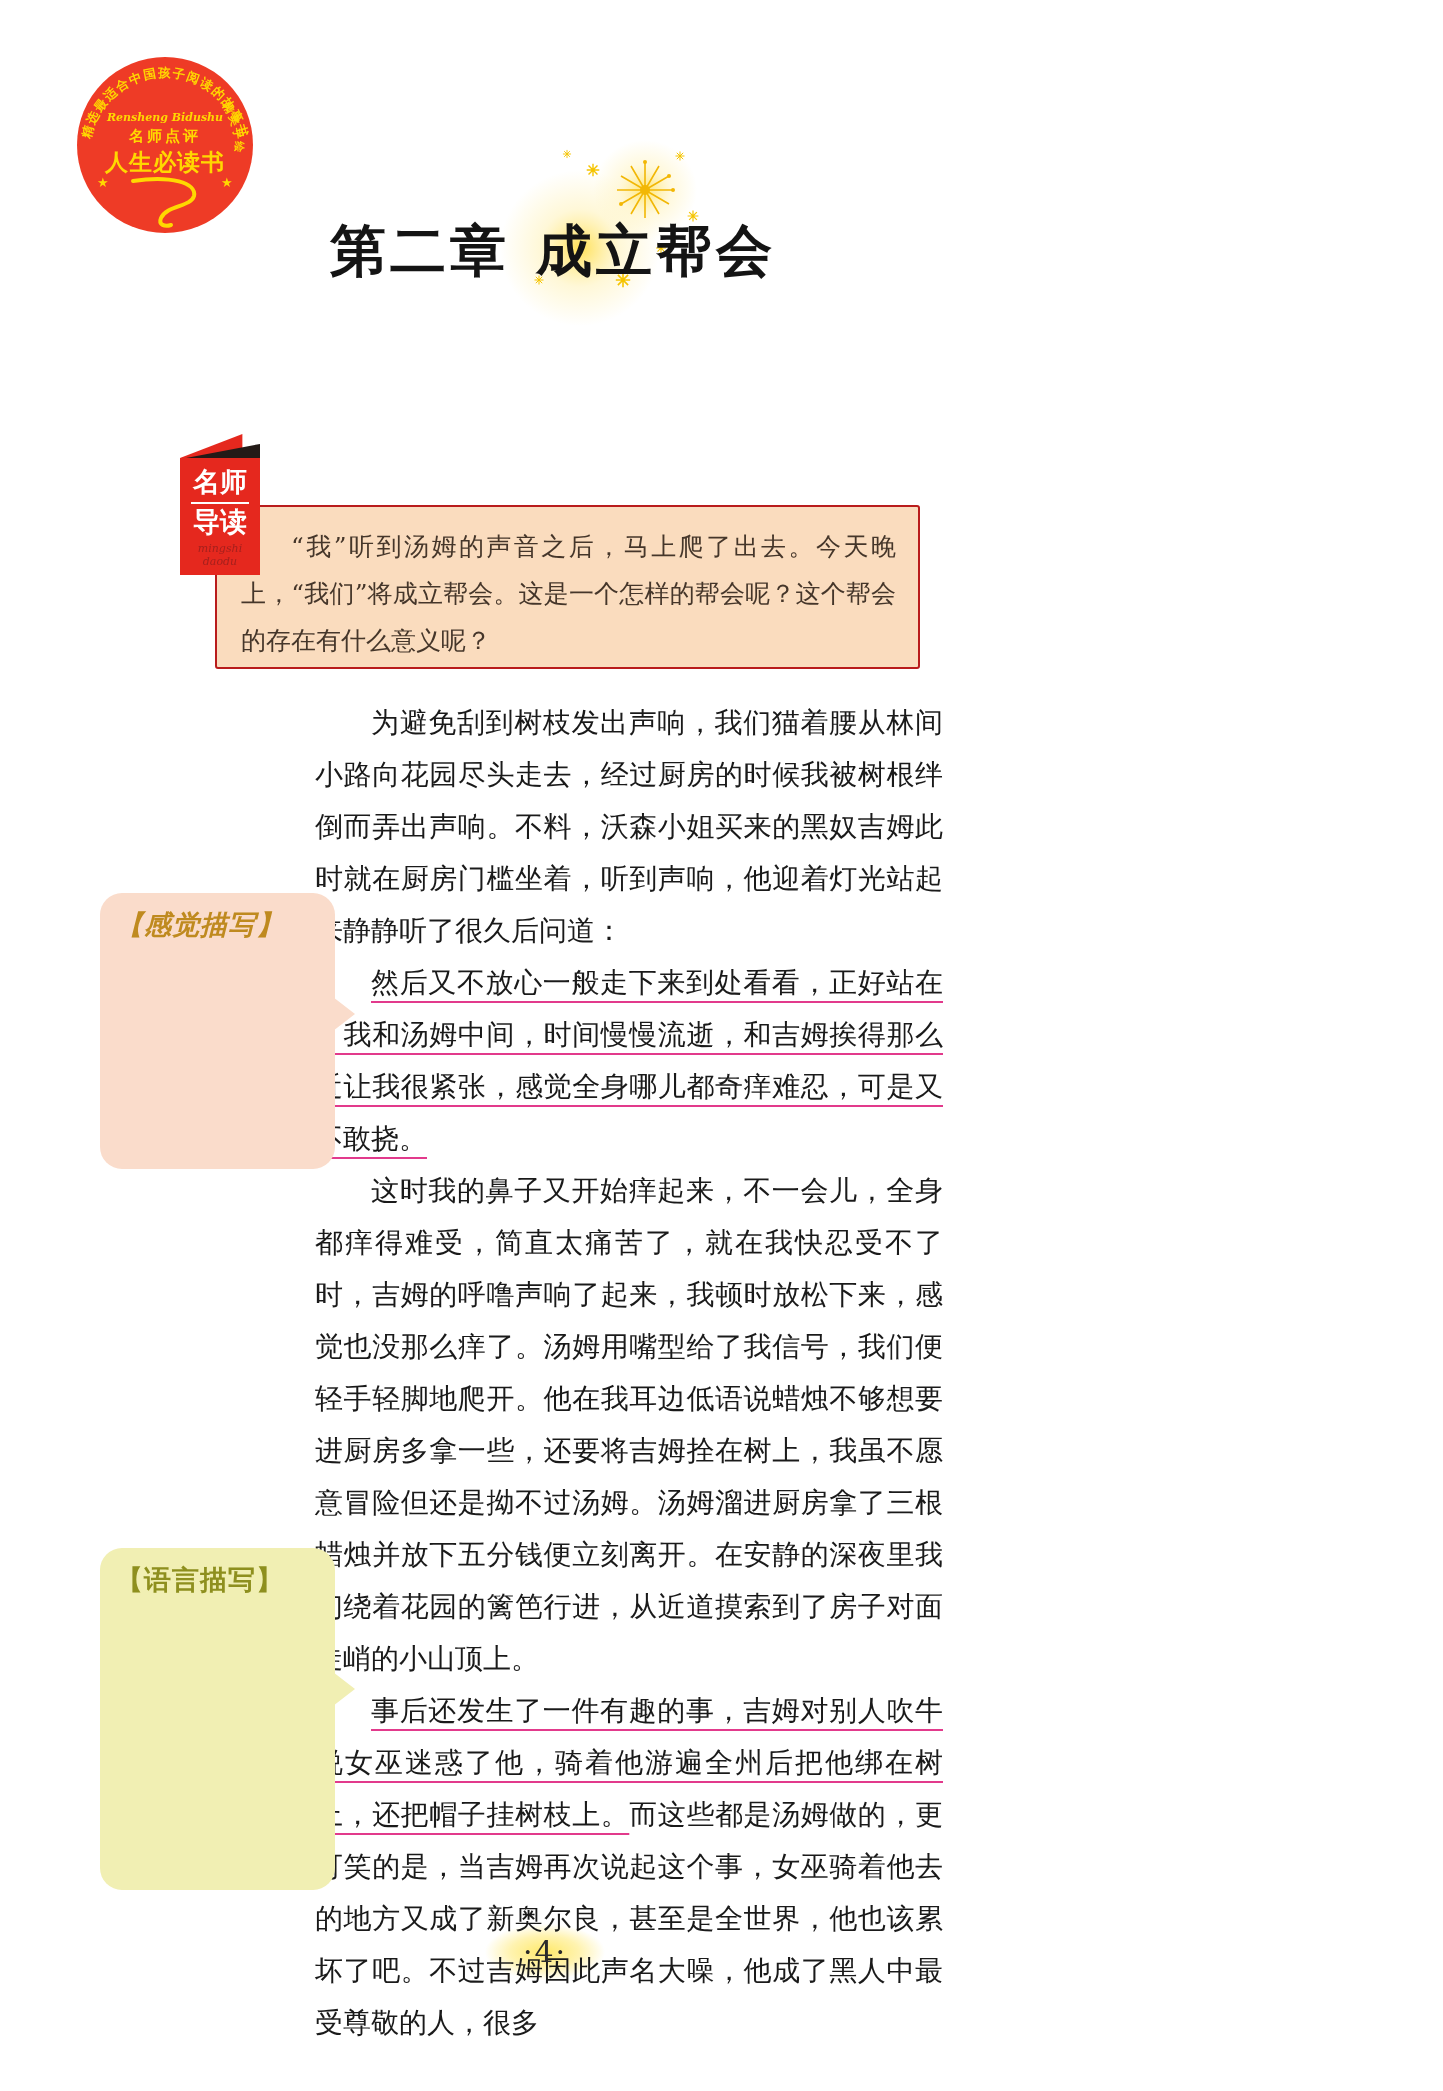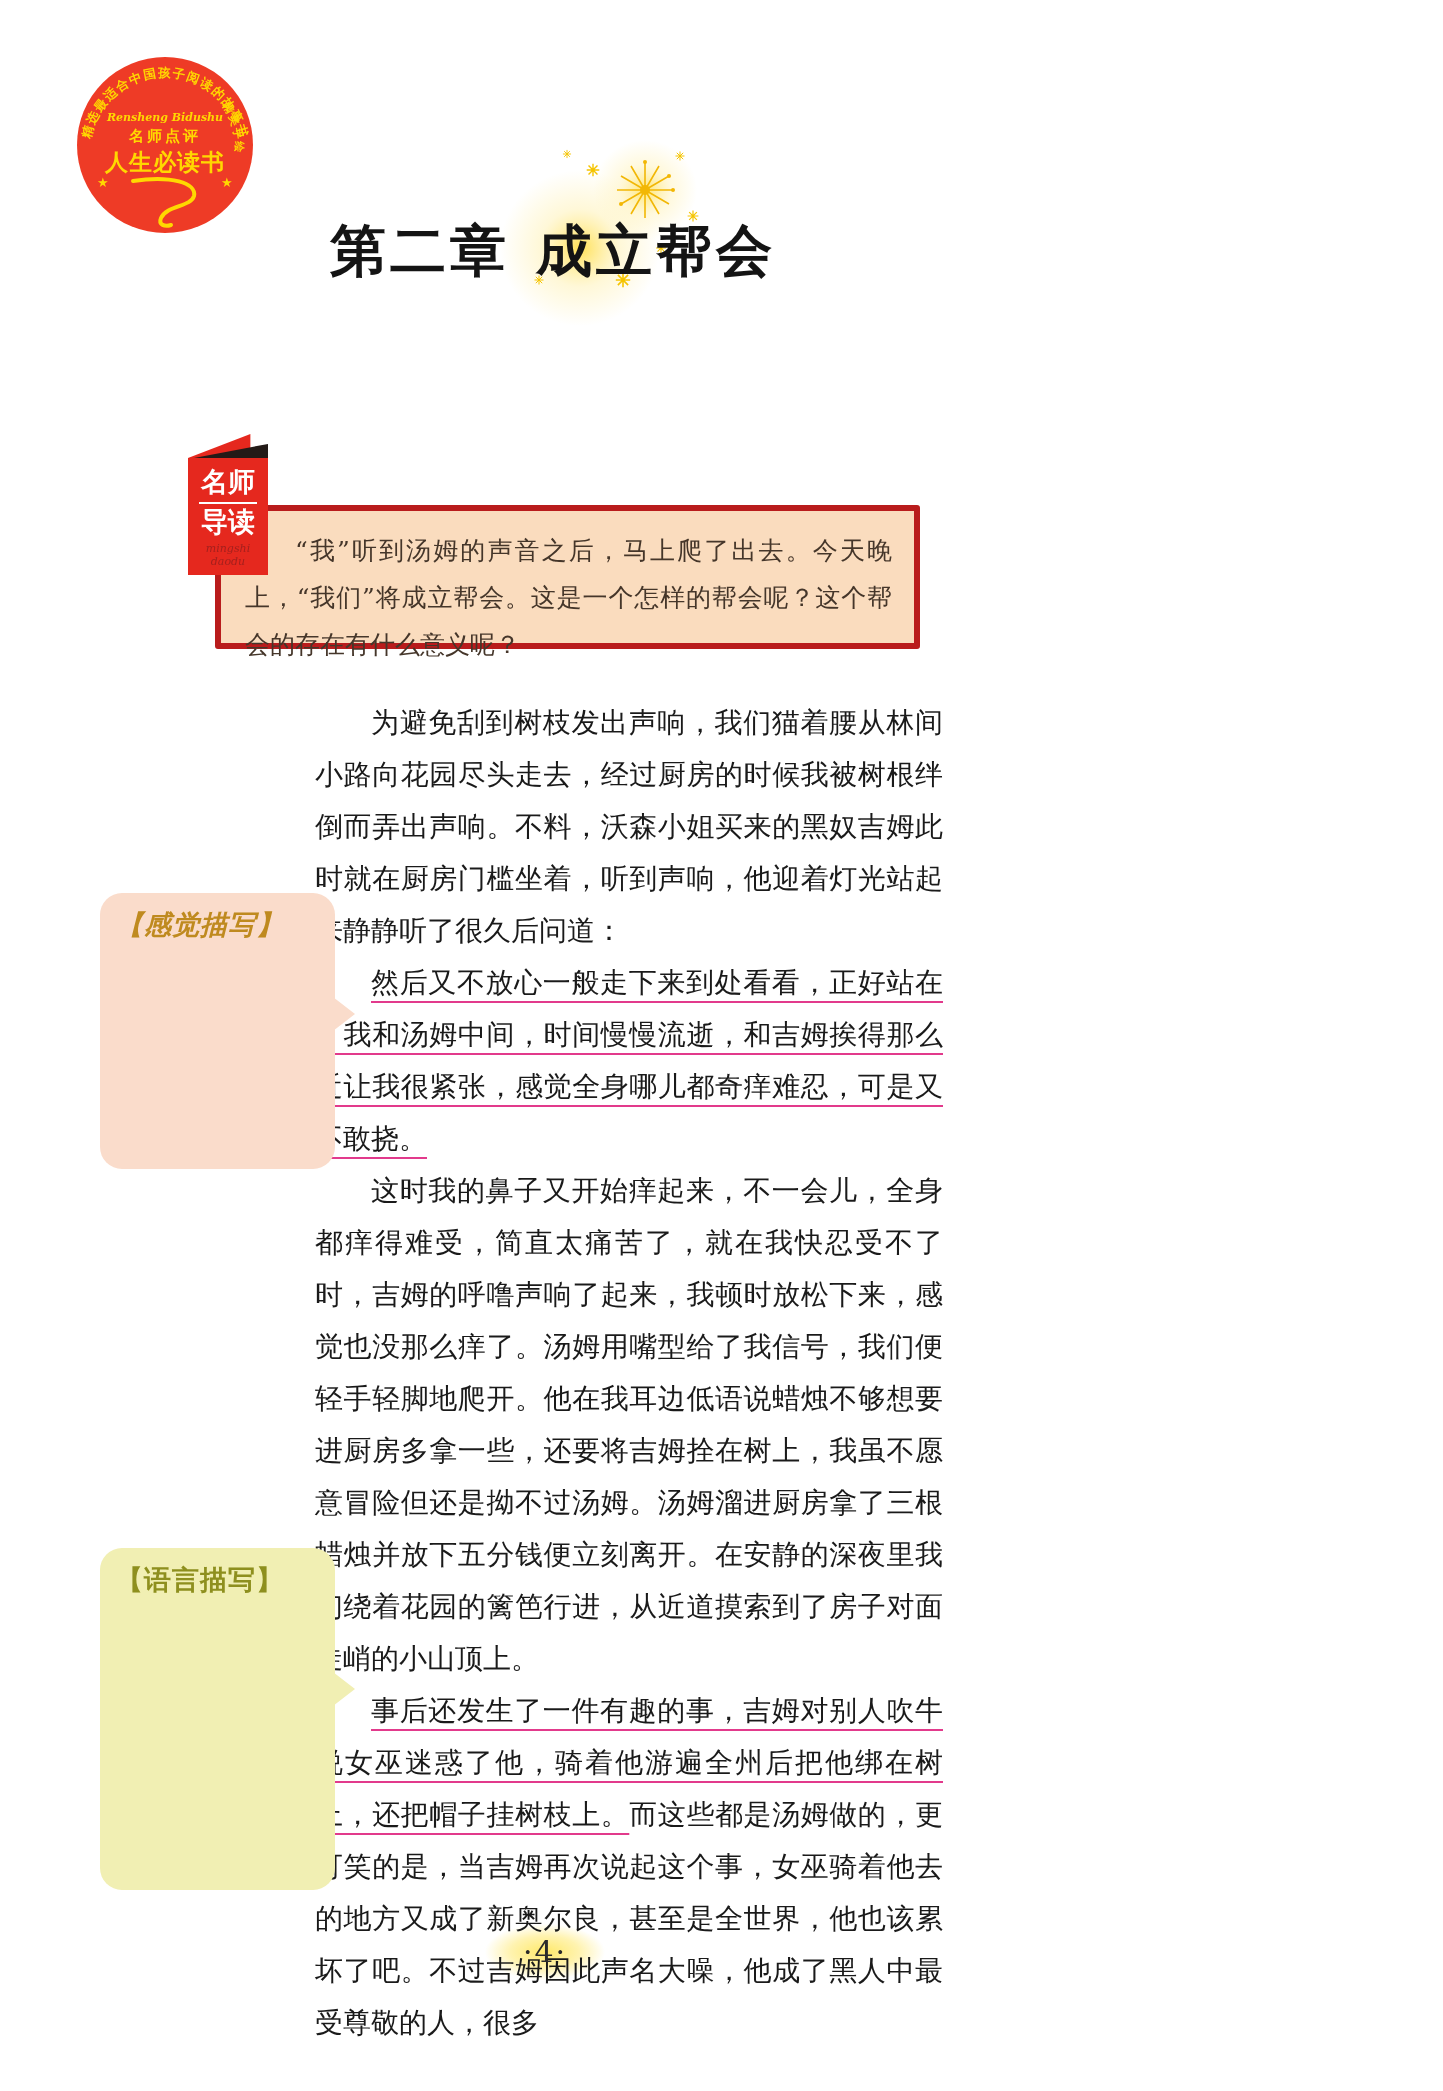--- a/index.html
+++ b/index.html
@@ -10,37 +10,37 @@
   .badge{position:absolute;left:75px;top:55px;width:180px;height:180px;}
 
   
   .deco{position:absolute;left:475px;top:128px;width:240px;height:200px;z-index:0;}
   .chapter{position:absolute;left:330px;top:214px;width:430px;z-index:1;
            font-size:56px;font-weight:bold;color:#141414;letter-spacing:4px;
            text-align:left;white-space:nowrap;}
   .chapter .gap{display:inline-block;width:26px;}
 
   
-  .bookmark{position:absolute;left:188px;top:434px;width:80px;z-index:5;
+  .bookmark{position:absolute;left:180px;top:434px;width:80px;z-index:5;
             font-family:"Liberation Sans","DejaVu Sans",sans-serif;}
   .bm-fold{position:relative;height:24px;}
   .bm-fold-red{position:absolute;left:0;top:0;width:80px;height:24px;background:#e5281e;
                clip-path:polygon(0 100%,78% 0,78% 100%);}
   .bm-fold-dark{position:absolute;left:6px;top:6px;width:74px;height:18px;background:#231a17;
                 clip-path:polygon(0 100%,100% 22%,100% 100%);}
   .bm-body{position:relative;width:80px;background:#e5281e;color:#ffffff;text-align:center;
            padding:9px 0 7px;}
   .bm-zh{font-size:27px;font-weight:bold;line-height:31px;}
   .bm-div{width:58px;height:2px;background:#ffffff;margin:4px auto 3px;}
   .bm-pinyin{font-size:11px;font-weight:normal;font-style:italic;color:#a5201d;margin-top:4px;
              font-family:"DejaVu Serif",serif;}
 
   
-  .intro-box{position:absolute;left:215px;top:505px;width:705px;height:144px;z-index:1;
-             background:#fadcbe;border:6px solid #b91c1c;border-radius:3px;box-sizing:border-box;
+  .intro-box{position:absolute;left:215px;top:505px;width:705px;height:164px;z-index:1;
+             background:#fadcbe;border:2px solid #b91c1c;border-radius:3px;box-sizing:border-box;
              padding:16px 22px 0 24px;}
   .intro-text{font-size:25px;line-height:47px;color:#45362a;text-indent:2em;text-align:justify;}
 
   
   .main{position:absolute;left:315px;top:697px;width:628px;z-index:1;
         font-size:28px;line-height:52px;color:#1a1a1a;text-align:justify;}
   .main p{margin:0;text-indent:2em;}
   .ul{text-decoration:underline;text-decoration-color:#e23a8c;text-decoration-thickness:2px;
       text-underline-offset:9px;}
 

